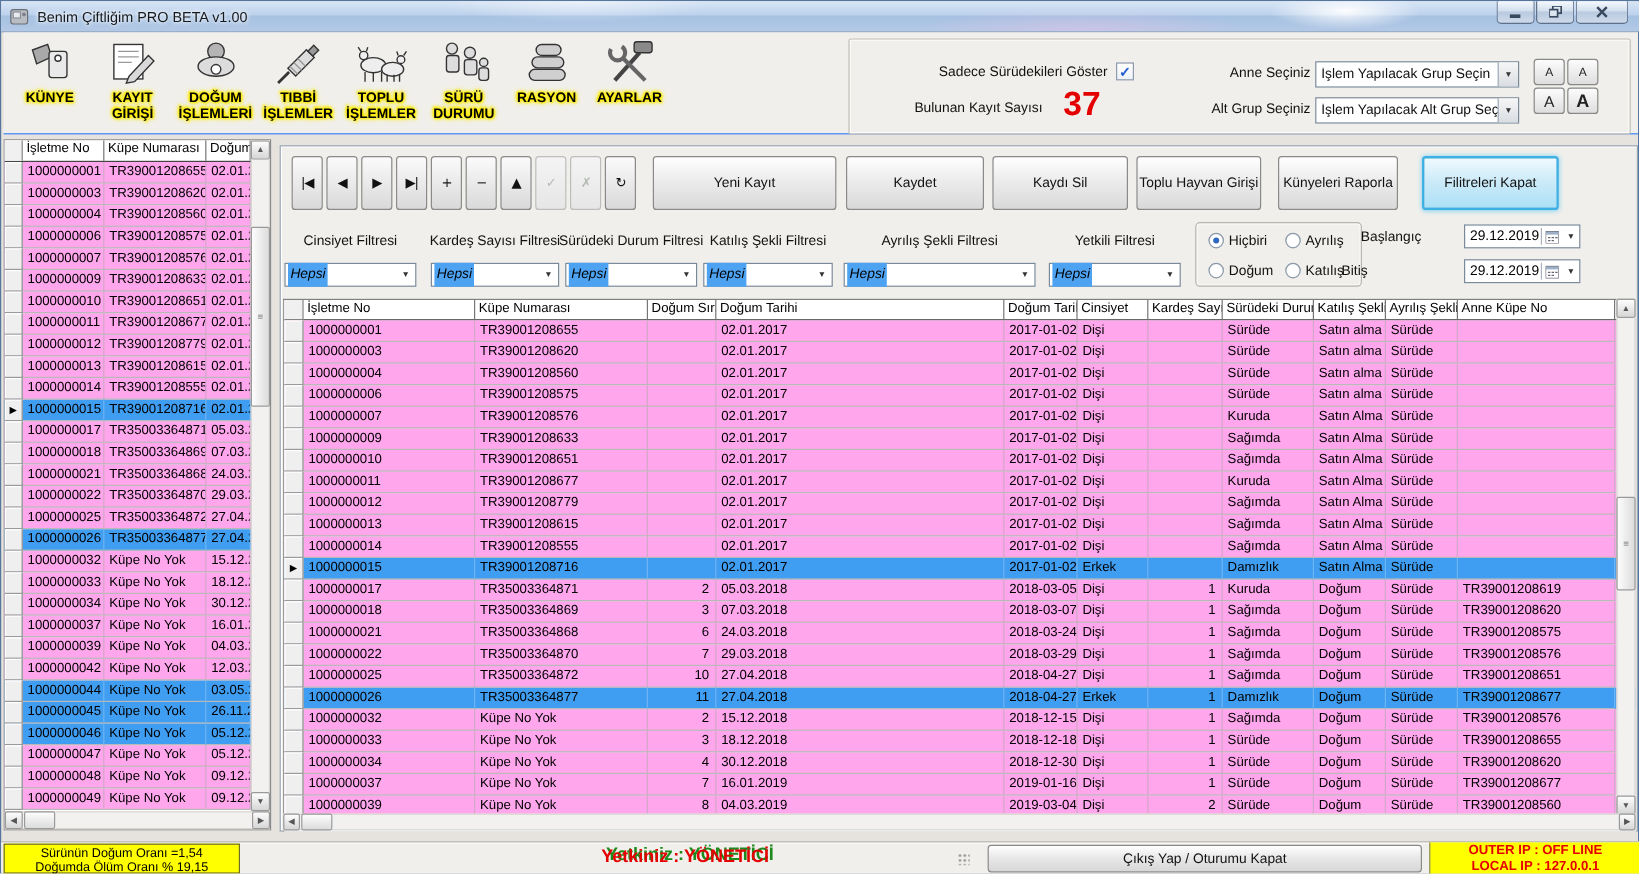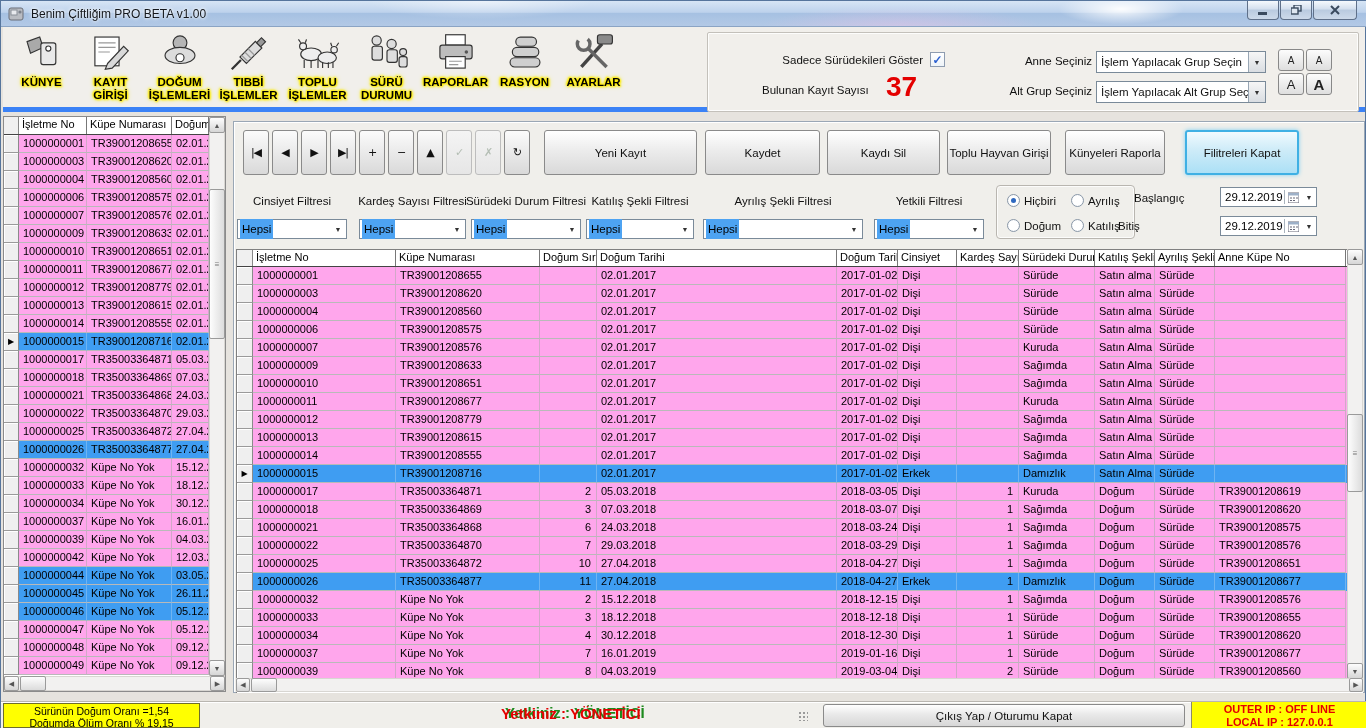--- a/index.html
+++ b/index.html
@@ -17,21 +17,21 @@
     border-bottom:1px solid #8ba4c4;}
   #app-icon{position:absolute;left:7px;top:5px;width:16px;height:16px;display:inline-block;}
   #title-text{position:absolute;left:30px;top:6px;font-size:12px;color:#15181c;text-shadow:0 0 3px #fff,0 0 5px #fff;}
   #win-buttons{position:absolute;right:10px;top:0;display:flex;}
   .winbtn{width:32px;height:19px;border:1px solid #5f7089;border-top:none;border-radius:0 0 4px 4px;
     background:linear-gradient(#f5f9fd,#d3dfee 45%,#b9cadf 50%,#cddaea);display:flex;align-items:center;justify-content:center;margin-left:1px;cursor:default;}
   .winbtn svg{display:block;}
   .winbtn.close{width:44px;}
 
   
-  #toolbar{position:absolute;left:2px;top:26px;width:1362px;height:85px;background:#f1efeb;border-bottom:5px solid #3b82f6;}
+  #toolbar{position:absolute;left:2px;top:26px;width:1362px;height:85px;background:#f1efeb;border-bottom:1px solid #3b82f6;}
   #toolbar-items{position:absolute;left:4px;top:2px;height:85px;display:flex;align-items:flex-start;}
   .tool{width:69px;height:84px;display:flex;flex-direction:column;align-items:center;justify-content:flex-start;cursor:pointer;}
   .tool-icon{width:46px;height:46px;display:block;}
   .tool-icon svg{width:46px;height:46px;display:block;}
   .tool-label{margin-top:1px;font-weight:bold;font-size:11.5px;line-height:13px;text-align:center;white-space:pre-line;color:#000;
     text-shadow:0 0 2px #ffec00,0 0 3px #ffec00,1px 1px 2px #ffec00,-1px -1px 2px #ffec00,0 0 5px #ffec00;}
 
   
   #summary-panel{position:absolute;left:706px;top:31px;width:652px;height:80px;background:#f1efeb;
     border:1px solid #c3c0ba;box-shadow:inset 0 0 0 1px #fdfdfc;border-radius:2px;}
@@ -84,21 +84,21 @@
     font-size:11px;color:#111;display:flex;align-items:center;justify-content:center;letter-spacing:-1px;font-family:"DejaVu Sans",sans-serif;}
   .nav-btn.disabled{color:#b3bdb3;background:linear-gradient(#f4f4f4,#e6e6e6);border-color:#bdbdbd;}
   .act-btn{position:absolute;top:8px;height:45px;border:1px solid #8a8a8a;border-radius:3px;background:linear-gradient(#ffffff,#ececec 45%,#d9d9d9);
     font-size:11.5px;color:#111;font-family:"Liberation Sans",sans-serif;}
   .act-btn.focused{background:linear-gradient(#f0fafe,#cdebf8 45%,#ace0f6);border:2px solid #3fb0e4;box-shadow:0 0 4px #7fd0f2;}
 
   #filter-area{position:absolute;left:0;top:60px;width:1130px;height:66px;}
   .f-label{position:absolute;top:13px;font-size:11.5px;color:#111;text-align:center;white-space:nowrap;}
   .f-combo{position:absolute;top:37px;height:20px;background:#fff;border:1px solid #7a8a99;display:flex;align-items:center;}
   .f-combo .val{flex:1;font-size:11.5px;padding-left:2px;}
-  .f-combo .val span{background:#4da3f2;color:#000;padding:4px 2px;}
+  .f-combo .val span{background:#4da3f2;color:#000;padding:4px 2px;font-style:italic;}
   .f-combo .arrow{width:16px;font-size:7px;color:#333;text-align:center;}
 
   #radio-box{position:absolute;left:762px;top:3px;width:139px;height:54px;border:1px solid #b9b6b0;border-radius:4px;background:#f0efeb;box-shadow:inset 0 0 0 1px #fcfcfb;}
   .radio-item{position:absolute;display:flex;align-items:center;gap:4px;font-size:11.5px;color:#111;}
   .radio-dot{width:13px;height:13px;border-radius:50%;border:1px solid #8a98a8;background:radial-gradient(#fff 55%,#e7ecf2);display:inline-block;position:relative;}
   .radio-dot.on::after{content:"";position:absolute;left:3px;top:3px;width:5px;height:5px;border-radius:50%;background:#2f69c0;}
 
   .d-label{position:absolute;font-size:11.5px;color:#111;}
   .date-field{position:absolute;left:986px;width:97px;height:20px;background:#fff;border:1px solid #7a8a99;display:flex;align-items:center;}
   .date-field .val{flex:1;font-size:11.5px;padding-left:4px;}
@@ -227,32 +227,20 @@
                 <rect x="7" y="15" width="9" height="12" rx="2"></rect>
                 <circle cx="24" cy="13" r="4"></circle>
                 <rect x="20" y="18" width="9" height="11" rx="2"></rect>
                 <circle cx="34" cy="20" r="3"></circle>
                 <rect x="30.5" y="24" width="7" height="9" rx="2"></rect>
               </g>
             </svg>
           </span>
           <span class="tool-label">SÜRÜ
 DURUMU</span>
-        </div>
-        <div class="tool">
-          <span class="tool-icon">
-            <svg viewBox="0 0 40 40">
-              <rect x="11" y="5" width="17" height="9" fill="#fff" stroke="#333"></rect>
-              <rect x="6" y="14" width="28" height="12" rx="2" fill="#bdbdbd" stroke="#333"></rect>
-              <circle cx="29" cy="20" r="1.5" fill="#555"></circle>
-              <rect x="11" y="24" width="17" height="10" fill="#fff" stroke="#333"></rect>
-              <path d="M14 28h11M14 31h8" stroke="#999" fill="none"></path>
-            </svg>
-          </span>
-          <span class="tool-label">RAPORLAR</span>
         </div>
         <div class="tool">
           <span class="tool-icon">
             <svg viewBox="0 0 40 40">
               <g fill="#cfcfcf" stroke="#333">
                 <rect x="7" y="25" width="26" height="8" rx="4"></rect>
                 <rect x="9" y="16" width="23" height="8" rx="4"></rect>
                 <rect x="12" y="7" width="18" height="8" rx="4"></rect>
               </g>
             </svg>

